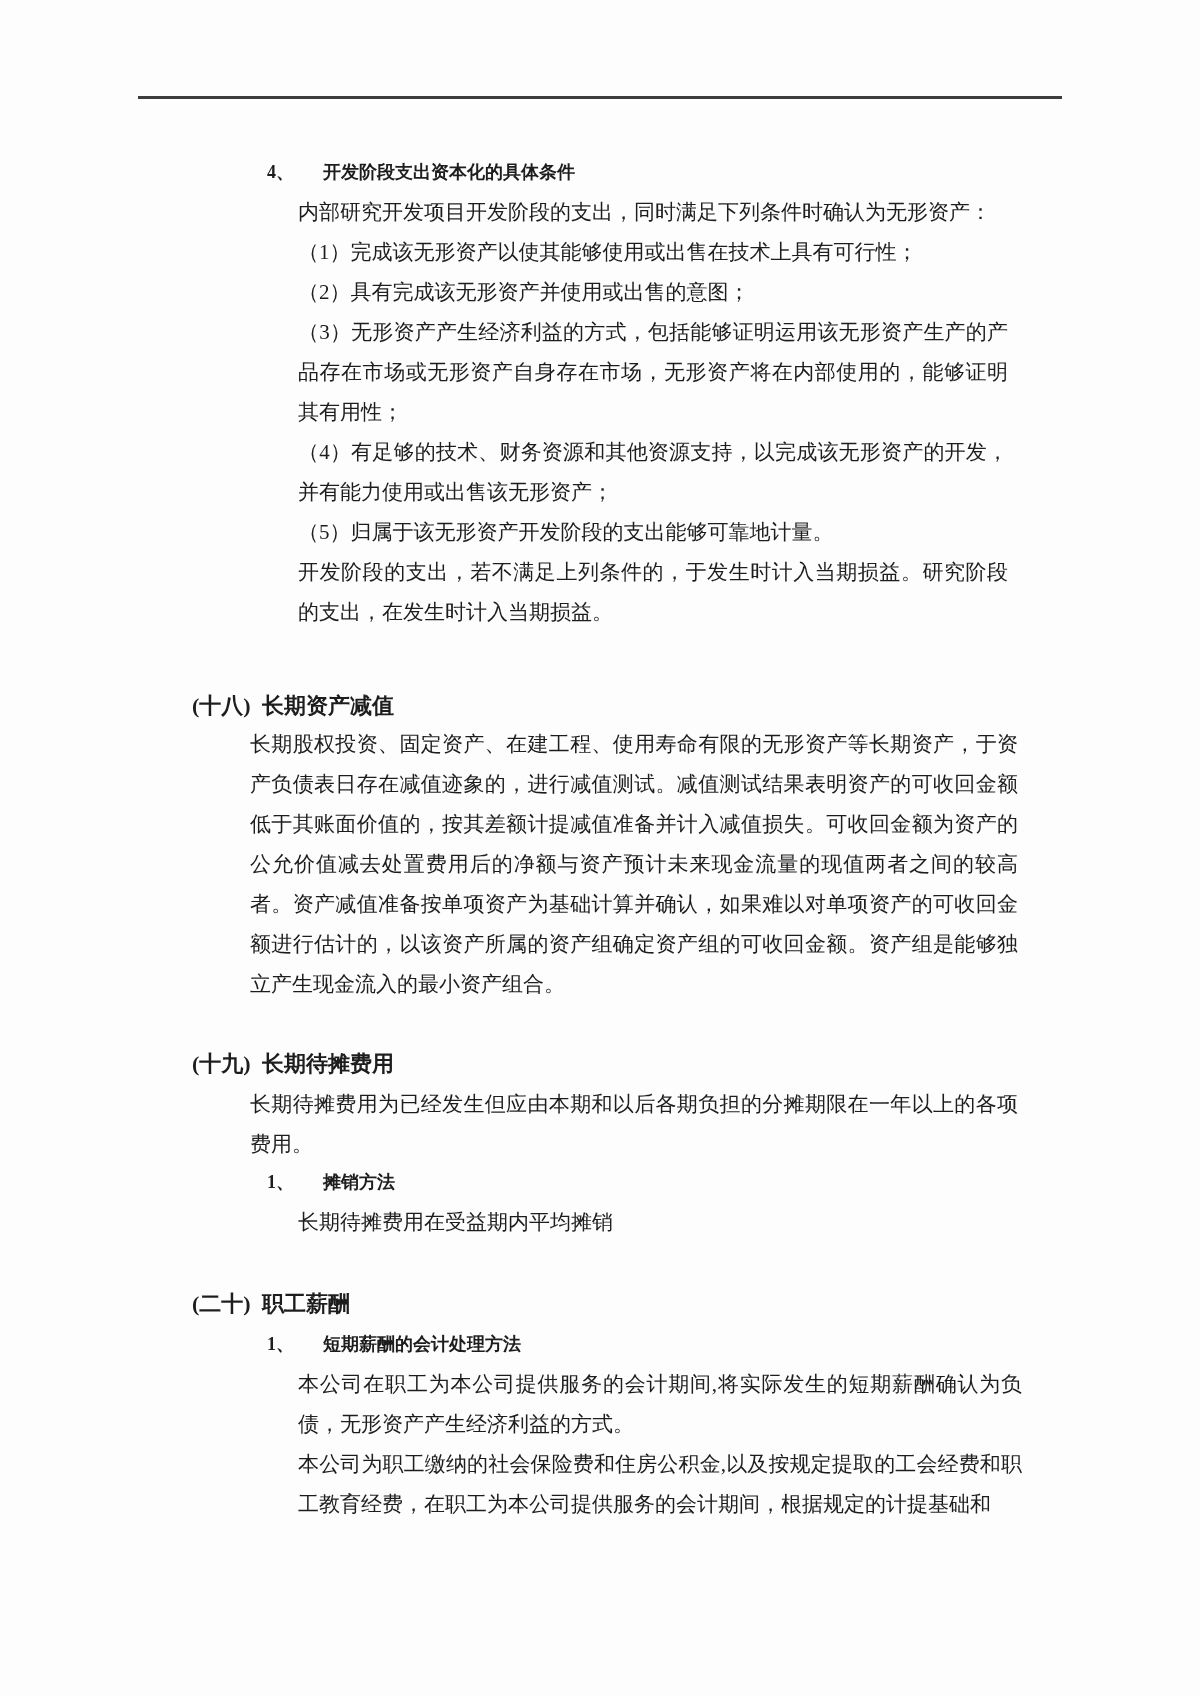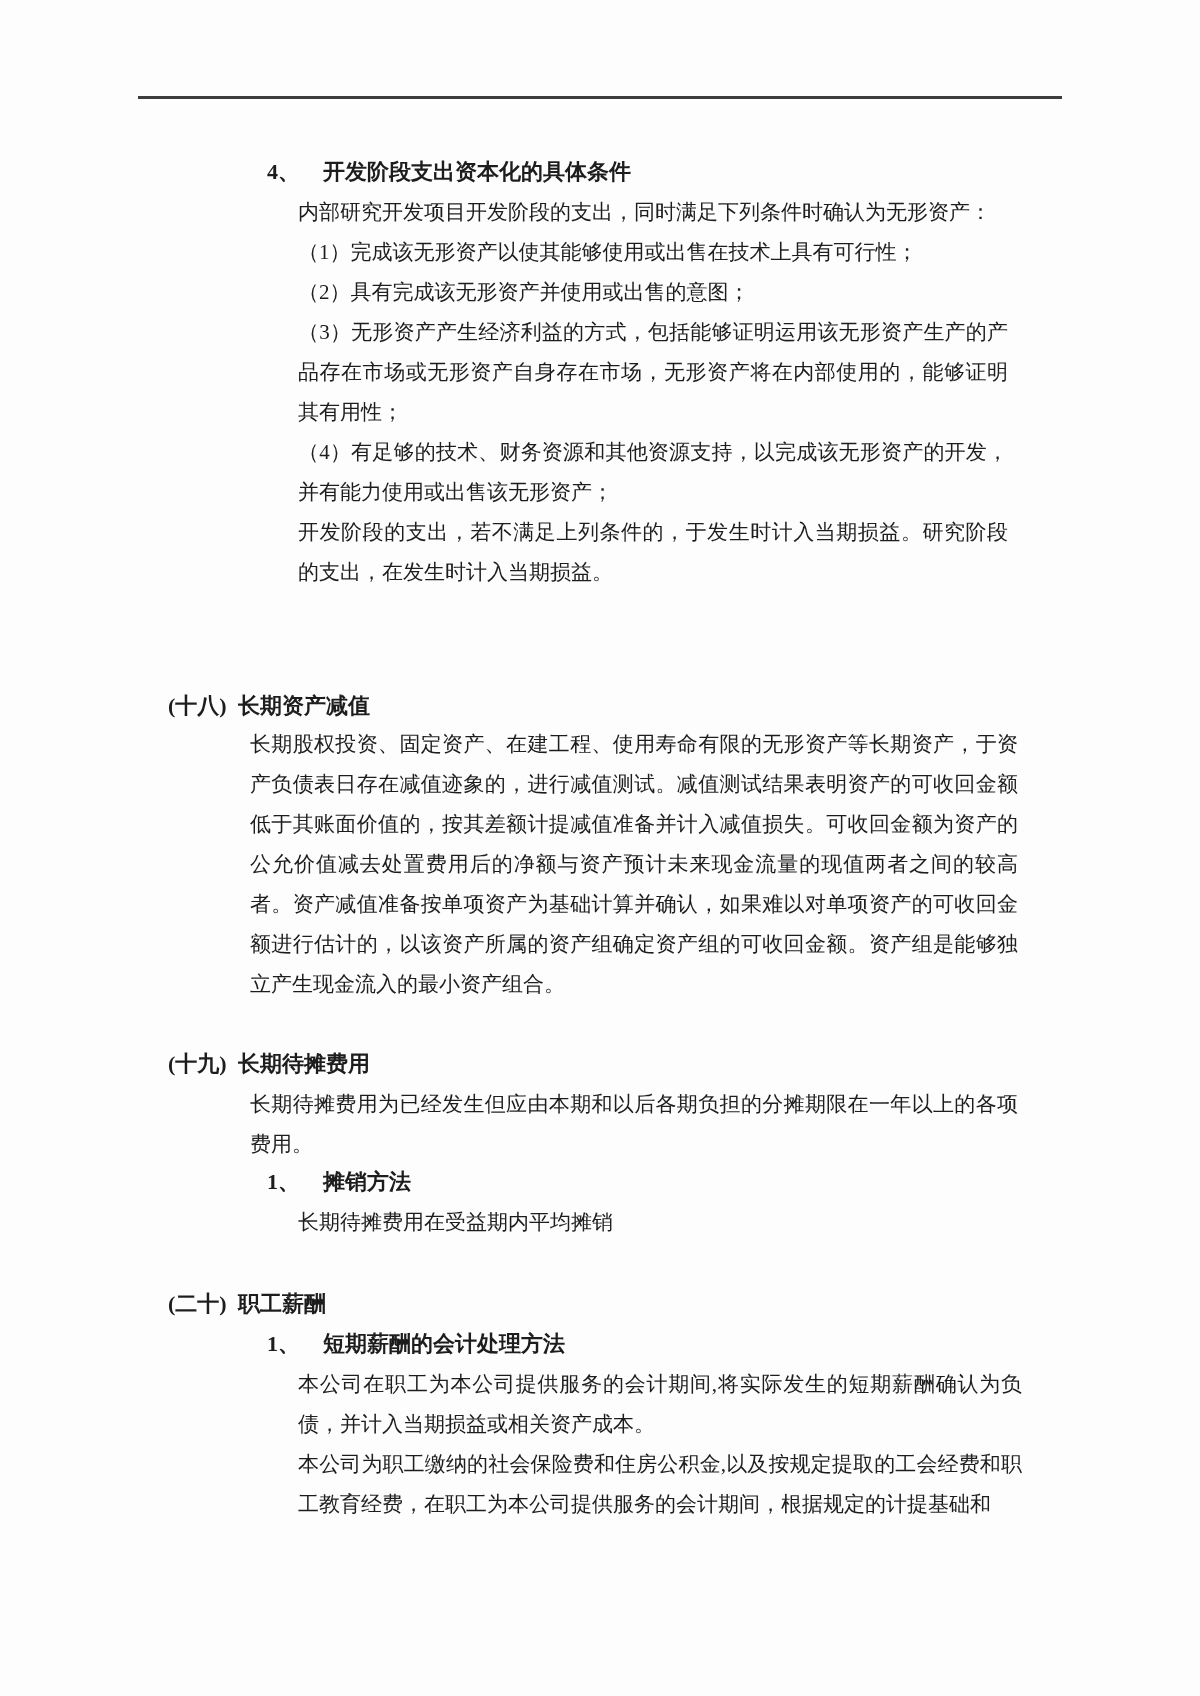--- a/index.html
+++ b/index.html
@@ -28,28 +28,28 @@
     text-justify: inter-ideograph;
   }
   .block p { margin: 0; }
   .sub-body { left: 298px; width: 710px; }
   .sub-body.wide { width: 724px; }
   .sec-body { left: 250px; width: 768px; }
   .subhead {
     position: absolute;
     left: 267px;
     font-weight: bold;
-    font-size: 22px;
+    font-size: 18px;
     line-height: 40px;
     white-space: nowrap;
   }
   .subhead .num { display: inline-block; width: 56px; }
   .sec-head {
     position: absolute;
-    left: 168px;
+    left: 192px;
     font-weight: bold;
     font-size: 22px;
     line-height: 40px;
     white-space: nowrap;
   }
   .sec-head .label { display: inline-block; width: 70px; }
   .footer {
     position: absolute;
     left: 0;
     width: 100%;
@@ -68,20 +68,21 @@
 
   <div class="subhead" style="top:152px">
     <span class="num">4、</span><span>开发阶段支出资本化的具体条件</span>
   </div>
   <div class="block sub-body" style="top:192px">
     <p>内部研究开发项目开发阶段的支出，同时满足下列条件时确认为无形资产：</p>
     <p>（1）完成该无形资产以使其能够使用或出售在技术上具有可行性；</p>
     <p>（2）具有完成该无形资产并使用或出售的意图；</p>
     <p>（3）无形资产产生经济利益的方式，包括能够证明运用该无形资产生产的产品存在市场或无形资产自身存在市场，无形资产将在内部使用的，能够证明其有用性；</p>
     <p>（4）有足够的技术、财务资源和其他资源支持，以完成该无形资产的开发，并有能力使用或出售该无形资产；</p>
+    <p>（5）归属于该无形资产开发阶段的支出能够可靠地计量。</p>
     <p>开发阶段的支出，若不满足上列条件的，于发生时计入当期损益。研究阶段的支出，在发生时计入当期损益。</p>
   </div>
 
   <div class="sec-head" style="top:686px">
     <span class="label">(十八)</span><span>长期资产减值</span>
   </div>
   <div class="block sec-body" style="top:724px">
     <p>长期股权投资、固定资产、在建工程、使用寿命有限的无形资产等长期资产，于资产负债表日存在减值迹象的，进行减值测试。减值测试结果表明资产的可收回金额低于其账面价值的，按其差额计提减值准备并计入减值损失。可收回金额为资产的公允价值减去处置费用后的净额与资产预计未来现金流量的现值两者之间的较高者。资产减值准备按单项资产为基础计算并确认，如果难以对单项资产的可收回金额进行估计的，以该资产所属的资产组确定资产组的可收回金额。资产组是能够独立产生现金流入的最小资产组合。</p>
   </div>
 
@@ -98,18 +99,18 @@
     <p>长期待摊费用在受益期内平均摊销</p>
   </div>
 
   <div class="sec-head" style="top:1284px">
     <span class="label">(二十)</span><span>职工薪酬</span>
   </div>
   <div class="subhead" style="top:1324px">
     <span class="num">1、</span><span>短期薪酬的会计处理方法</span>
   </div>
   <div class="block sub-body wide" style="top:1364px">
-    <p>本公司在职工为本公司提供服务的会计期间,将实际发生的短期薪酬确认为负债，并计入当期损益或相关资产成本。</p>
+    <p>本公司在职工为本公司提供服务的会计期间,将实际发生的短期薪酬确认为负债，无形资产产生经济利益的方式。</p>
     <p>本公司为职工缴纳的社会保险费和住房公积金,以及按规定提取的工会经费和职工教育经费，在职工为本公司提供服务的会计期间，根据规定的计提基础和</p>
   </div>
 
 
 </div>
 
 </body></html>

